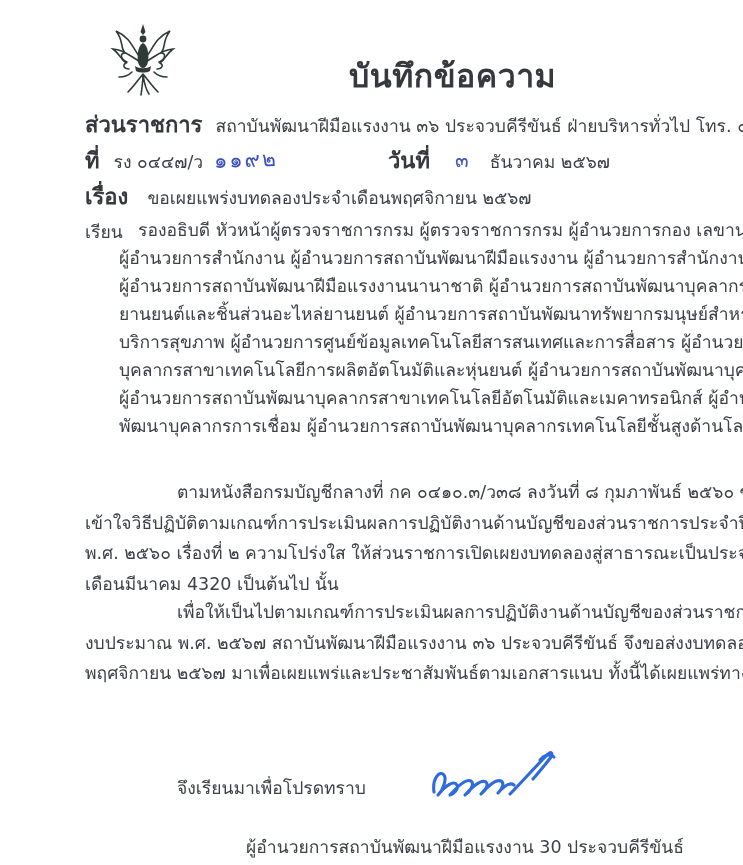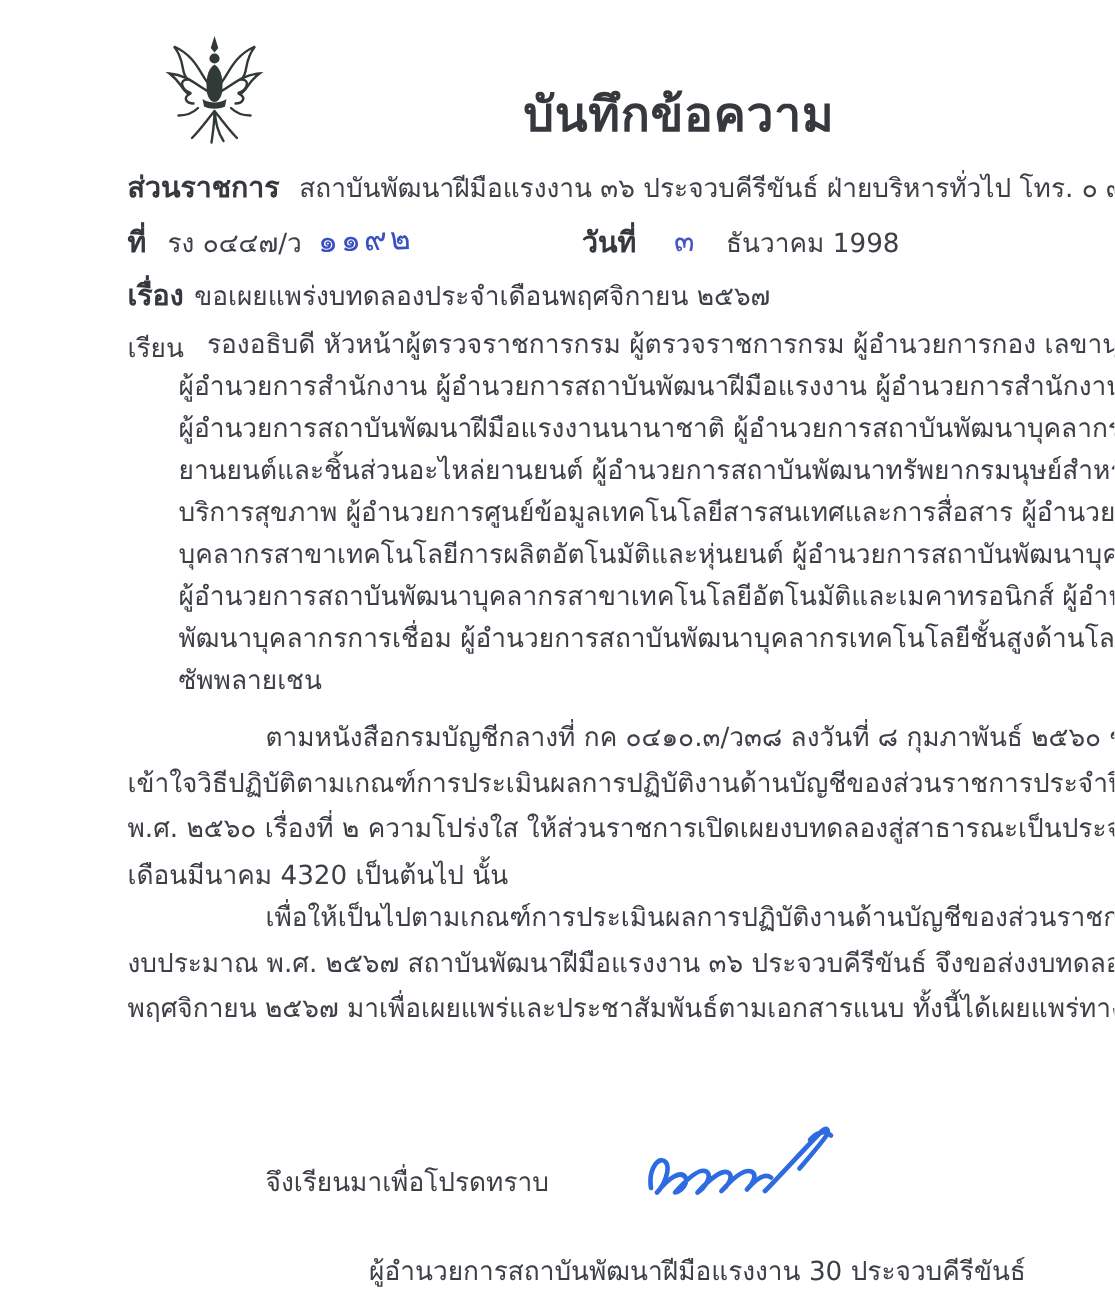--- a/index.html
+++ b/index.html
@@ -8,21 +8,21 @@
     width:743px;height:865px;
     background:#ffffff;
     font-family:"DejaVu Sans","Liberation Sans",sans-serif;
     color:#3d4147;
     overflow:hidden;
   }
   .abs{position:absolute;white-space:nowrap;}
   .title{
     font-size:32px;font-weight:700;color:#35393e;letter-spacing:0.5px;
   }
-  .lbl{font-weight:700;font-size:19px;color:#35393e;}
+  .lbl{font-weight:700;font-size:22px;color:#35393e;}
   .txt{font-size:17.5px;}
   .row{line-height:30px;}
   .handwrite{
     font-size:21px;color:#3950c0;letter-spacing:2px;
     display:inline-block;transform:rotate(-2deg) translateY(-1px);
   }
   .handwrite-day{
     font-size:20px;color:#4456c4;display:inline-block;transform:translateY(-1px);
   }
   .lines div{white-space:nowrap;font-size:17.5px;}
@@ -69,39 +69,38 @@
   </div>
 
   <div class="abs row" style="left:85px;top:146px;">
     <span class="lbl">ที่</span>
     <span class="txt" style="margin-left:9px;text-align:center;">รง ๐๔๔๗/ว</span>
     <span class="handwrite" style="margin-left:6px;">๑๑๙๒</span>
   </div>
   <div class="abs row" style="left:388px;top:146px;">
     <span class="lbl">วันที่</span>
     <span class="handwrite-day" style="margin-left:20px;">๓</span>
-    <span class="txt" style="margin-left:16px;">ธันวาคม 1998</span>
+    <span class="txt" style="margin-left:16px;">ธันวาคม ๒๕๖๗</span>
   </div>
 
   <div class="abs row" style="left:85px;top:182px;">
     <span class="lbl">เรื่อง</span>
-    <span class="txt" style="margin-left:2px;text-align:right;">ขอเผยแพร่งบทดลองประจำเดือนพฤศจิกายน ๒๕๖๗</span>
+    <span class="txt" style="margin-left:14px;text-align:right;">ขอเผยแพร่งบทดลองประจำเดือนพฤศจิกายน ๒๕๖๗</span>
   </div>
 
   <div class="abs txt" style="left:85px;top:218px;text-align:right;">เรียน</div>
   <div class="abs lines to-lines" style="left:119px;top:216px;width:600px;">
     <div>รองอธิบดี หัวหน้าผู้ตรวจราชการกรม ผู้ตรวจราชการกรม ผู้อำนวยการกอง เลขานุการกรม ผู้อำนวยการกลุ่ม</div>
     <div>ผู้อำนวยการสำนักงาน ผู้อำนวยการสถาบันพัฒนาฝีมือแรงงาน ผู้อำนวยการสำนักงานพัฒนาฝีมือแรงงาน</div>
     <div>ผู้อำนวยการสถาบันพัฒนาฝีมือแรงงานนานาชาติ  ผู้อำนวยการสถาบันพัฒนาบุคลากรในอุตสาหกรรม</div>
     <div>ยานยนต์และชิ้นส่วนอะไหล่ยานยนต์ ผู้อำนวยการสถาบันพัฒนาทรัพยากรมนุษย์สำหรับอุตสาหกรรม</div>
     <div>บริการสุขภาพ ผู้อำนวยการศูนย์ข้อมูลเทคโนโลยีสารสนเทศและการสื่อสาร ผู้อำนวยการสถาบันพัฒนา</div>
     <div>บุคลากรสาขาเทคโนโลยีการผลิตอัตโนมัติและหุ่นยนต์ ผู้อำนวยการสถาบันพัฒนาบุคลากรดิจิทัล</div>
     <div>ผู้อำนวยการสถาบันพัฒนาบุคลากรสาขาเทคโนโลยีอัตโนมัติและเมคาทรอนิกส์ ผู้อำนวยการสถาบัน</div>
     <div>พัฒนาบุคลากรการเชื่อม ผู้อำนวยการสถาบันพัฒนาบุคลากรเทคโนโลยีชั้นสูงด้านโลจิสติกส์และ</div>
-    <div>ซัพพลายเชน</div>
   </div>
 
   <div class="abs para" style="left:85px;top:477px;width:615px;">
     <div class="lines">
       <div>ตามหนังสือกรมบัญชีกลางที่ กค ๐๔๑๐.๓/ว๓๘ ลงวันที่ ๘ กุมภาพันธ์ ๒๕๖๐ ขอซ้อมความ</div>
       <div>เข้าใจวิธีปฏิบัติตามเกณฑ์การประเมินผลการปฏิบัติงานด้านบัญชีของส่วนราชการประจำปีงบประมาณ</div>
       <div>พ.ศ. ๒๕๖๐ เรื่องที่ ๒ ความโปร่งใส ให้ส่วนราชการเปิดเผยงบทดลองสู่สาธารณะเป็นประจำทุกเดือนตั้งแต่</div>
       <div>เดือนมีนาคม 4320 เป็นต้นไป นั้น</div>
     </div>
   </div>

